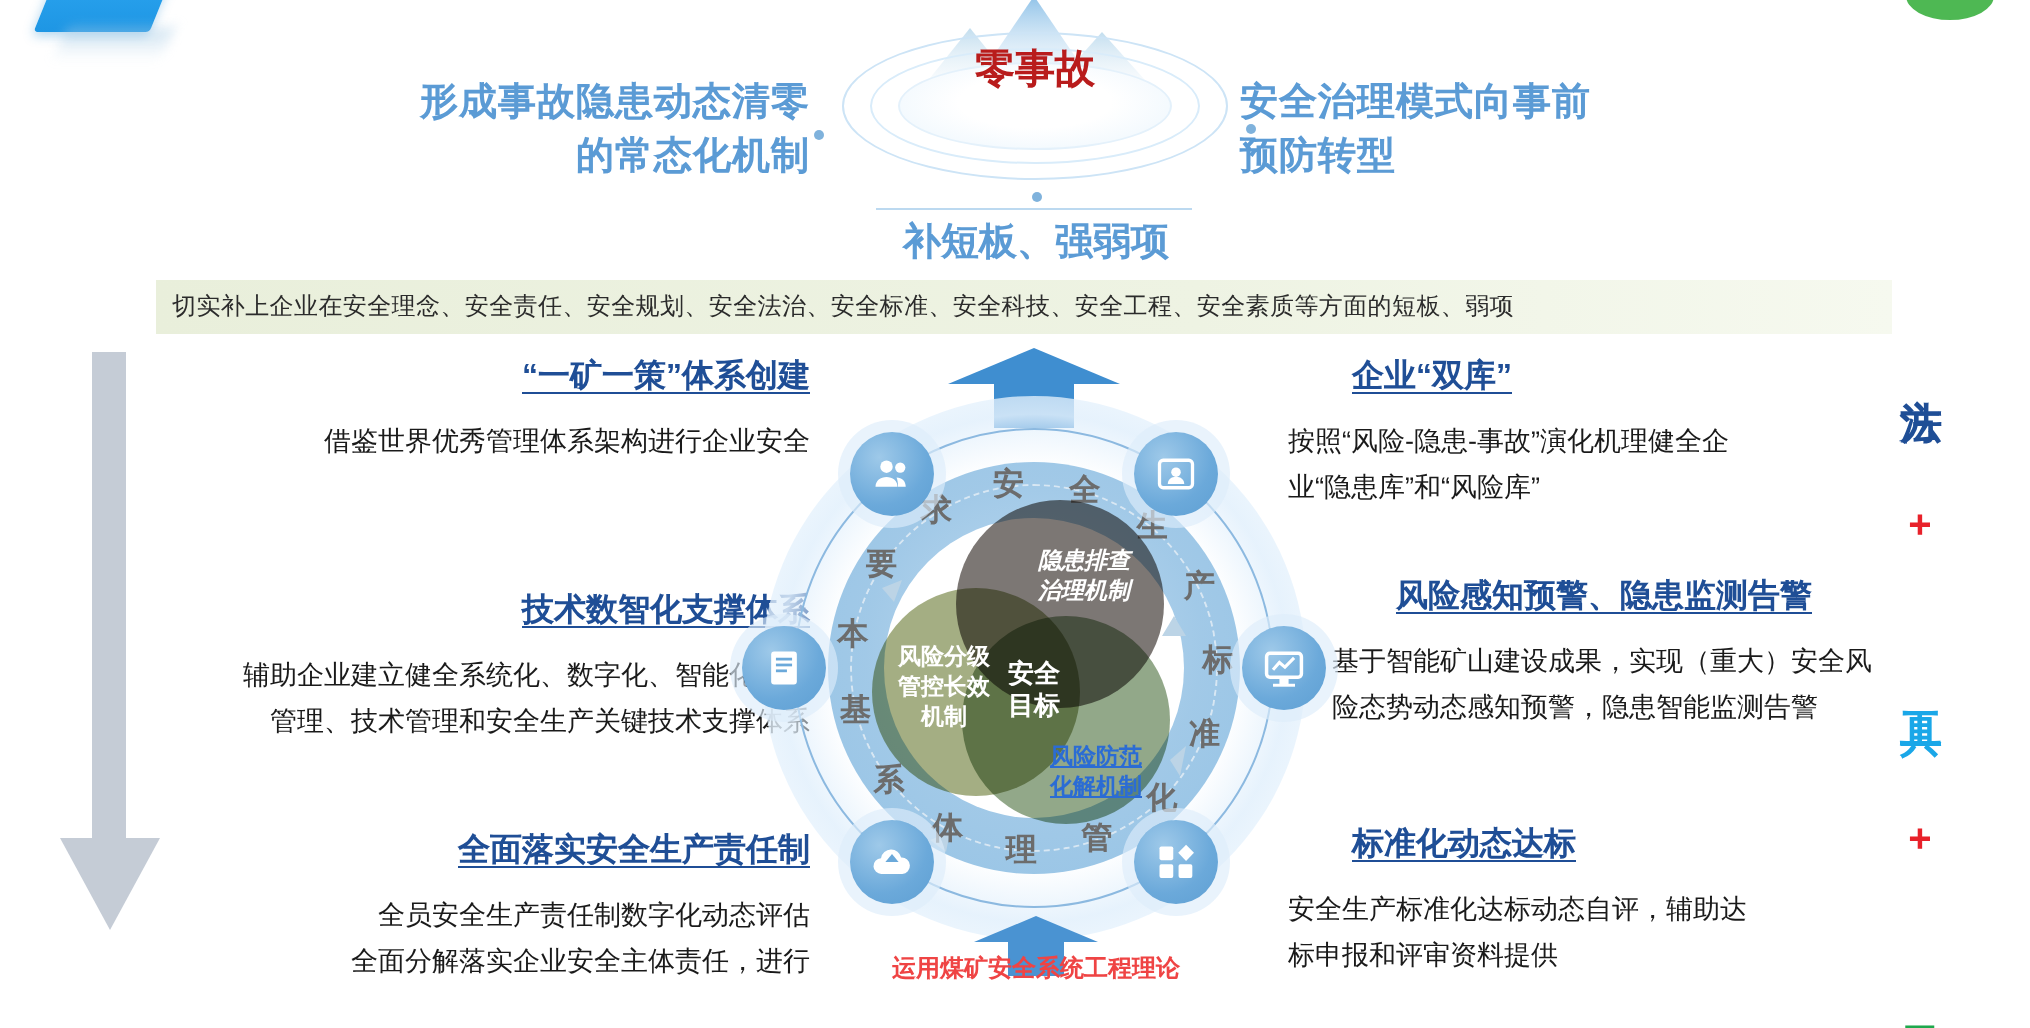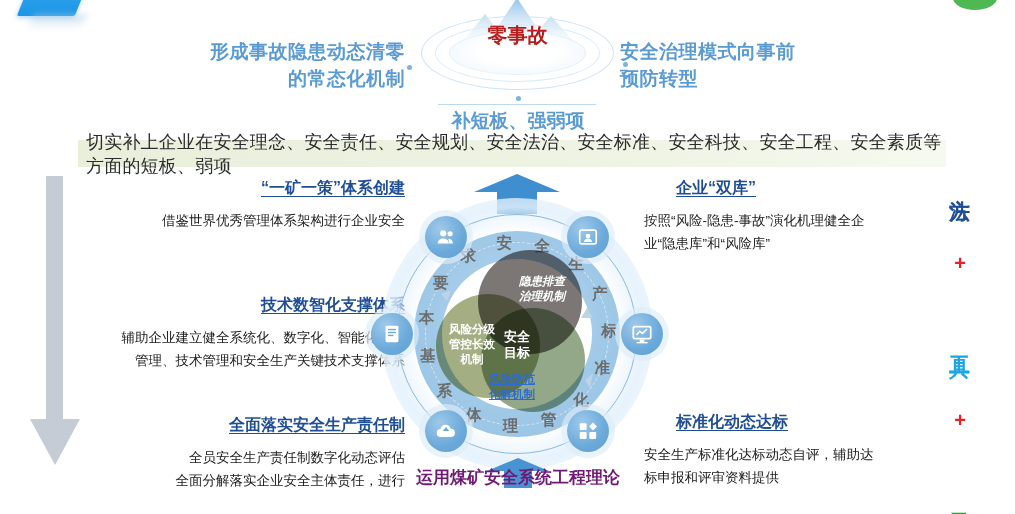--- a/index.html
+++ b/index.html
@@ -86,21 +86,21 @@
     background:#bcd9f0;
   }
 
   
   .banner{
     position:absolute; left:78px; top:140px; width:868px; height:27px;
     background:linear-gradient(90deg,#e9efdb 0%, #eef3e3 60%, #f6f9ef 100%);
     display:flex; align-items:center;
     padding-left:8px;
     color:#2b2b2b;
-    font-size:18px;
+    font-size:12px;
     letter-spacing:.2px;
   }
 
   
   .up-arrow{
     position:absolute; left:474px; top:174px; width:86px; height:40px;
   }
   .up-arrow .shaft{
     position:absolute; left:23px; top:16px; width:40px; height:24px;
     background:#3f8ed0;
@@ -156,22 +156,22 @@
   .b-l2{ left:45px;  top:295px; width:360px; }
   .b-l3{ left:95px;  top:415px; width:310px; }
   .b-r1{ left:644px; top:178px; width:330px; }
   .b-r2{ left:666px; top:288px; width:330px; }
   .b-r3{ left:644px; top:412px; width:330px; }
   .b-l1 .btitle,.b-l2 .btitle,.b-l3 .btitle{ margin-bottom:10px; }
   .b-r1 .btitle,.b-r2 .btitle,.b-r3 .btitle{ margin-bottom:10px;margin-left:32px; }
 
   
   .bottom-caption{
-    position:absolute; left:388px; top:466px; width:260px; text-align:center;
-    color:#701a75; font-weight:bold; font-size:17px;
+    position:absolute; left:388px; top:476px; width:260px; text-align:center;
+    color:#ef4444; font-weight:bold; font-size:12px;
   }
 
   
   .legend{
     position:absolute; left:938px; top:182px; width:44px; height:318px;
     display:flex; flex-direction:column; align-items:center;
     justify-content:space-between;
   }
   .legend .word{
     font-weight:bold; font-size:21px; line-height:23px; text-align:center;
@@ -222,21 +222,21 @@
   .venn .c-top{   left:42px; top:0px;  background:rgba(78,71,68,.74); }
   .venn .c-left{  left:0px;  top:44px; background:rgba(126,140,78,.70); }
   .venn .c-bot{   left:45px; top:58px; background:rgba(104,134,92,.72); }
 
   .venn-label{
     position:absolute; color:#ffffff; font-size:11.5px; font-weight:bold;
     line-height:15px; text-align:center; white-space:pre-line; z-index:6;
   }
   .vl-top{  left:66px; top:24px;  width:80px;font-style:italic; }
   .vl-left{ left:-2px; top:72px;  width:76px; }
-  .vl-bot{  left:36px; top:122px; width:80px; color:#2b6cd4;
+  .vl-bot{  left:72px; top:122px; width:80px; color:#2b6cd4;
             text-decoration:underline; }
   .vl-core{ left:56px; top:80px;  width:50px; font-size:13px; line-height:16px;font-family:Liberation Mono, monospace; }
 
   
   .bubble{
     position:absolute; width:42px; height:42px; border-radius:50%;
     background:radial-gradient(circle at 35% 30%, #9ec9e9 0%, #6ba9da 60%, #5e9fd3 100%);
     box-shadow:0 0 0 6px rgba(221,237,250,.65);
     display:flex; align-items:center; justify-content:center;
     z-index:8;
@@ -320,20 +320,25 @@
     <div class="btitle">全面落实安全生产责任制</div>
     <div class="bline">全员安全生产责任制数字化动态评估</div>
     <div class="bline">全面分解落实企业安全主体责任，进行</div>
   </div>
 
   <div class="block leftAlign b-r1">
     <div class="btitle">企业“双库”</div>
     <div class="bline">按照“风险-隐患-事故”演化机理健全企</div>
     <div class="bline">业“隐患库”和“风险库”</div>
   </div>
+  <div class="block leftAlign b-r2">
+    <div class="btitle">风险感知预警、隐患监测告警</div>
+    <div class="bline">基于智能矿山建设成果，实现（重大）安全风</div>
+    <div class="bline">险态势动态感知预警，隐患智能监测告警</div>
+  </div>
   <div class="block leftAlign b-r3">
     <div class="btitle">标准化动态达标</div>
     <div class="bline">安全生产标准化达标动态自评，辅助达</div>
     <div class="bline">标申报和评审资料提供</div>
   </div>
 
   <div class="circle-wrap">
     <div class="halo"></div>
     <div class="ring-outer"></div>
     <div class="ring-mid"></div>

